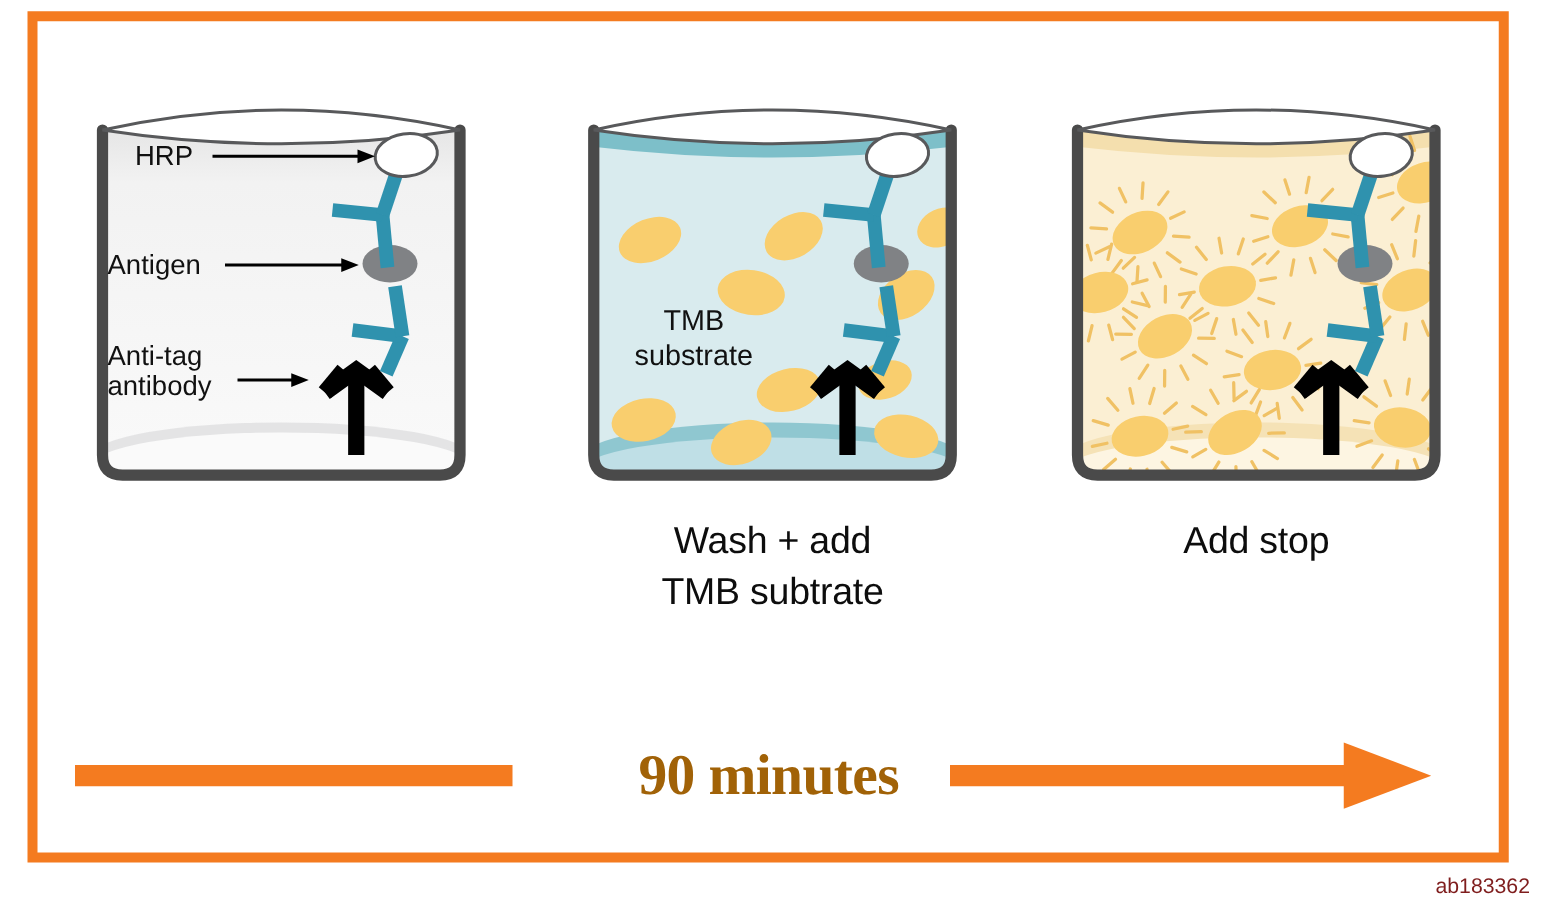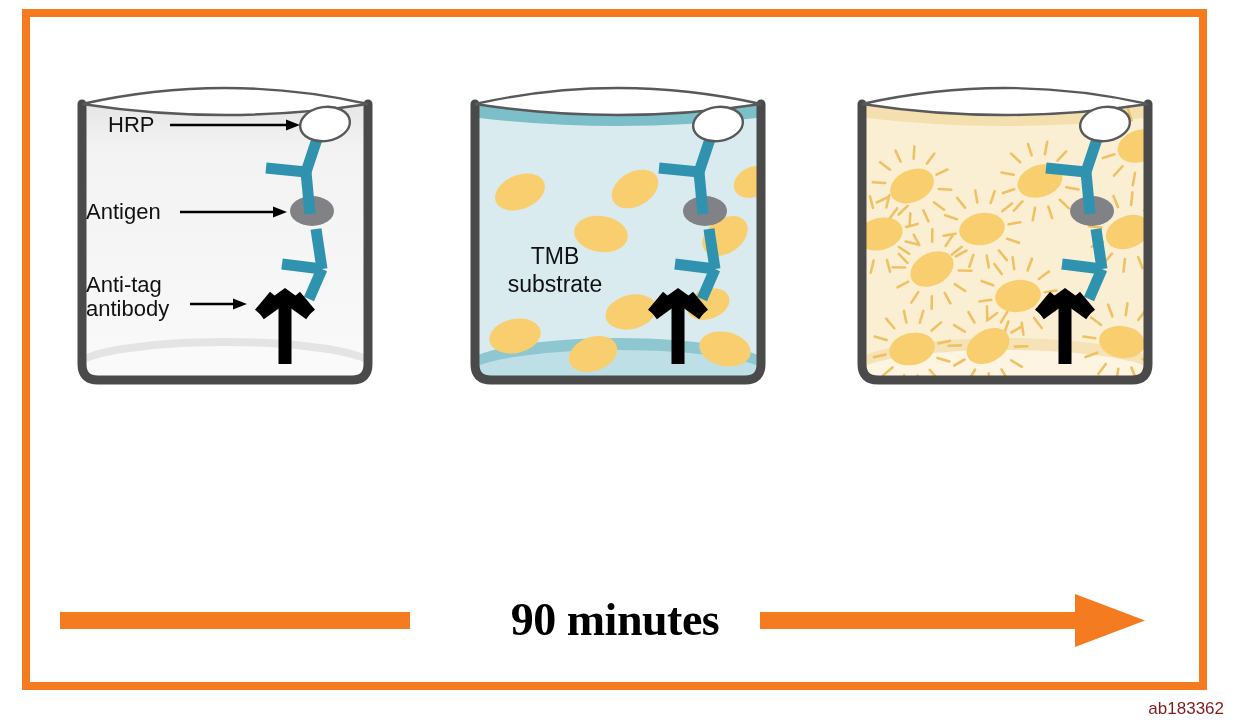--- a/index.html
+++ b/index.html
@@ -71,21 +71,21 @@
   }
   #timeline svg { display: block; }
   #timeline-label {
     position: absolute;
     left: 0;
     top: 0;
     width: 1110px;
     text-align: center;
     font-size: 46px;
     font-weight: bold;
-    color: #000000;
+    color: #a16207;
     font-family: "Liberation Serif", serif;
     line-height: 80px;
     letter-spacing: -0.5px;
   }
   
   #watermark {
     position: absolute;
     right: 10px;
     bottom: 1px;
     font-size: 17px;
@@ -227,20 +227,24 @@
         </g>
         <ellipse cx="265" cy="60" rx="25" ry="17" fill="#FFFFFF" stroke="#58595B" stroke-width="2.4" transform="rotate(-8 265 60)"></ellipse>
       </g>
 
       <g>
         <text class="lbl" x="102" y="200" font-size="23" text-anchor="middle">TMB</text>
         <text class="lbl" x="102" y="228" font-size="23" text-anchor="middle">substrate</text>
       </g>
     </svg>
 
+    <div class="caption">
+      <span class="line">Wash + add</span>
+      <span class="line">TMB subtrate</span>
+    </div>
   </div>
 
   <div class="panel" id="panel-3">
     <svg class="well-svg" viewBox="0 0 330 330">
       <defs>
         <clipPath id="clip3">
           <path d="M22,40 L22,300 Q22,316 38,316 L292,316 Q308,316 308,300 L308,40 Z"></path>
         </clipPath>
         <g id="sunburst">
           <g stroke="#F0C164" stroke-width="2.6" stroke-linecap="round">
@@ -301,20 +305,21 @@
         <g>
           <path d="M250,150 L246,108" stroke="#2F92AE" stroke-width="11"></path>
           <path d="M206,104 L246,108" stroke="#2F92AE" stroke-width="11"></path>
           <path d="M246,108 L258,72" stroke="#2F92AE" stroke-width="11"></path>
         </g>
         <ellipse cx="265" cy="60" rx="25" ry="17" fill="#FFFFFF" stroke="#58595B" stroke-width="2.4" transform="rotate(-8 265 60)"></ellipse>
       </g>
     </svg>
 
     <div class="caption">
+      <span class="line">Add stop</span>
     </div>
   </div>
 
   <div id="timeline">
     <svg width="1110" height="80" viewBox="0 0 1110 80">
       <rect x="0" y="32" width="350" height="17" fill="#F47B20"></rect>
       <rect x="700" y="32" width="320" height="17" fill="#F47B20"></rect>
       <path d="M1015,14 L1085,40.5 L1015,67 Z" fill="#F47B20"></path>
     </svg>
     <div id="timeline-label">90 minutes</div>

